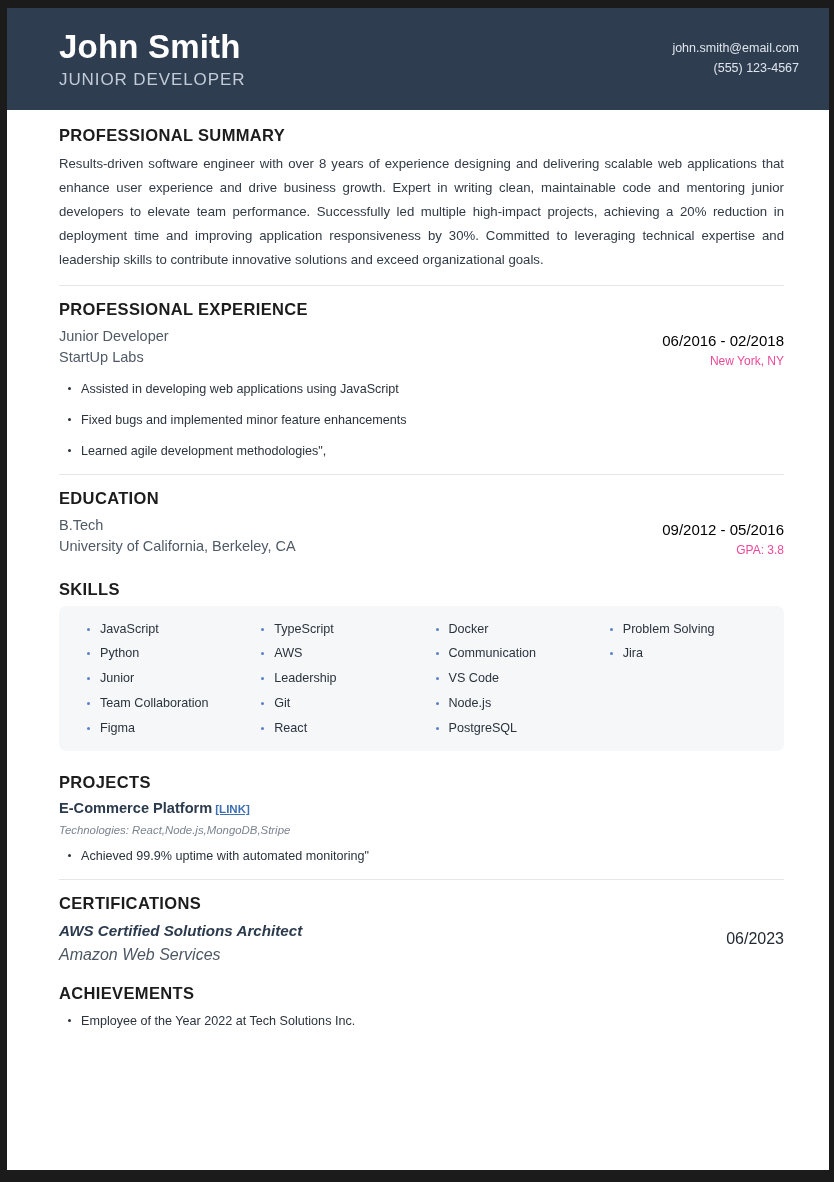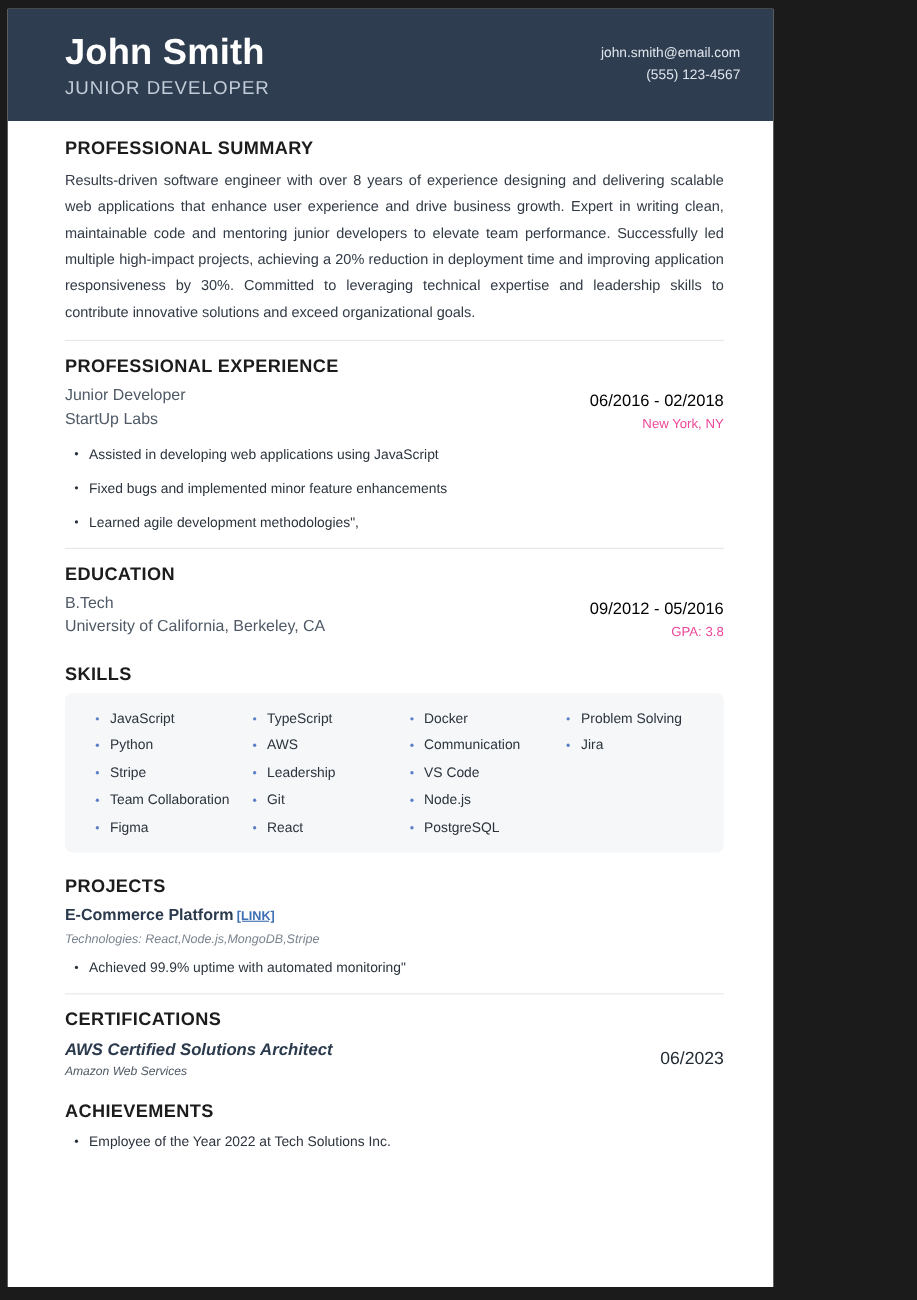--- a/index.html
+++ b/index.html
@@ -10,21 +10,21 @@
     width: 834px;
     height: 1182px;
     background: #1b1b1b;
     font-family: "Liberation Sans", sans-serif;
     overflow: hidden;
   }
   .page {
     position: absolute;
     left: 7px;
     top: 8px;
-    width: 696px;
+    width: 822px;
     height: 1162px;
     background: #ffffff;
     overflow: hidden;
   }
 
   
   .header {
     background: #2f3d50;
     height: 102px;
     padding: 0 30px 0 52px;
@@ -200,21 +200,21 @@
 
   
   .cert-title {
     font-size: 15.2px;
     font-weight: bold;
     color: #2b3a4d;
     line-height: 1.4;
     font-style: italic;
   }
   .cert-org {
-    font-size: 11px;
+    font-size: 16px;
     font-style: italic;
     color: #4d5763;
     line-height: 1.45;
     margin-top: 2px;
   }
   .cert-date {
     font-size: 16px;
     color: #222a33;
     padding-top: 7px;
     white-space: nowrap;
@@ -288,21 +288,21 @@
         </div>
       </div>
     </div>
 
     <div class="section sec-skills">
       <div class="sec-title">SKILLS</div>
       <div class="skills-box">
         <div class="skills-cols">
           <div class="skill">JavaScript</div>
           <div class="skill">Python</div>
-          <div class="skill">Stripe</div>
+          <div class="skill">Junior</div>
           <div class="skill">Team Collaboration</div>
           <div class="skill">Figma</div>
           <div class="skill">TypeScript</div>
           <div class="skill">AWS</div>
           <div class="skill">Leadership</div>
           <div class="skill">Git</div>
           <div class="skill">React</div>
           <div class="skill">Docker</div>
           <div class="skill">Communication</div>
           <div class="skill">VS Code</div>

